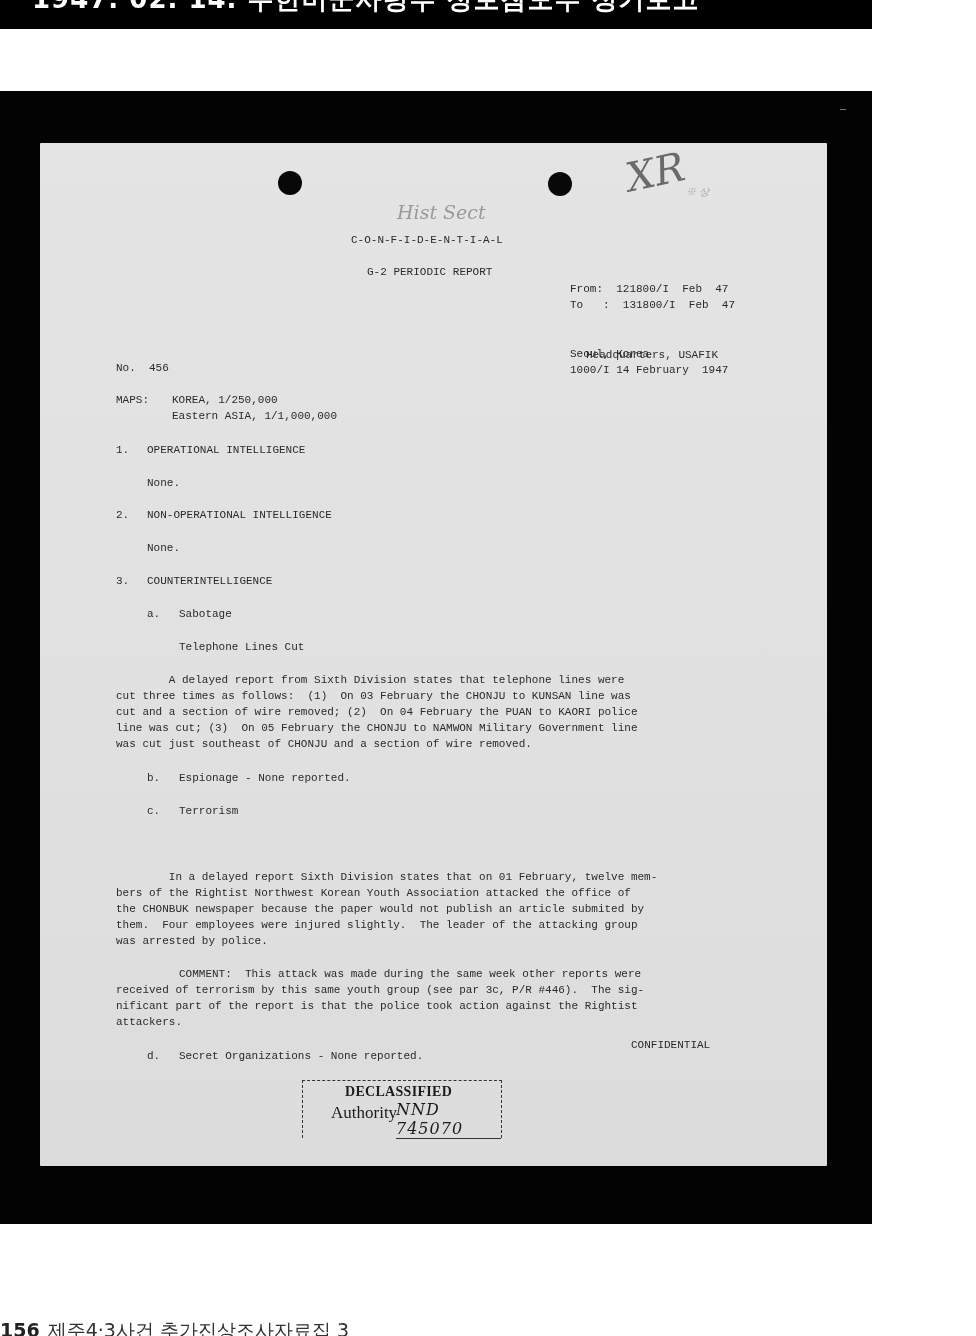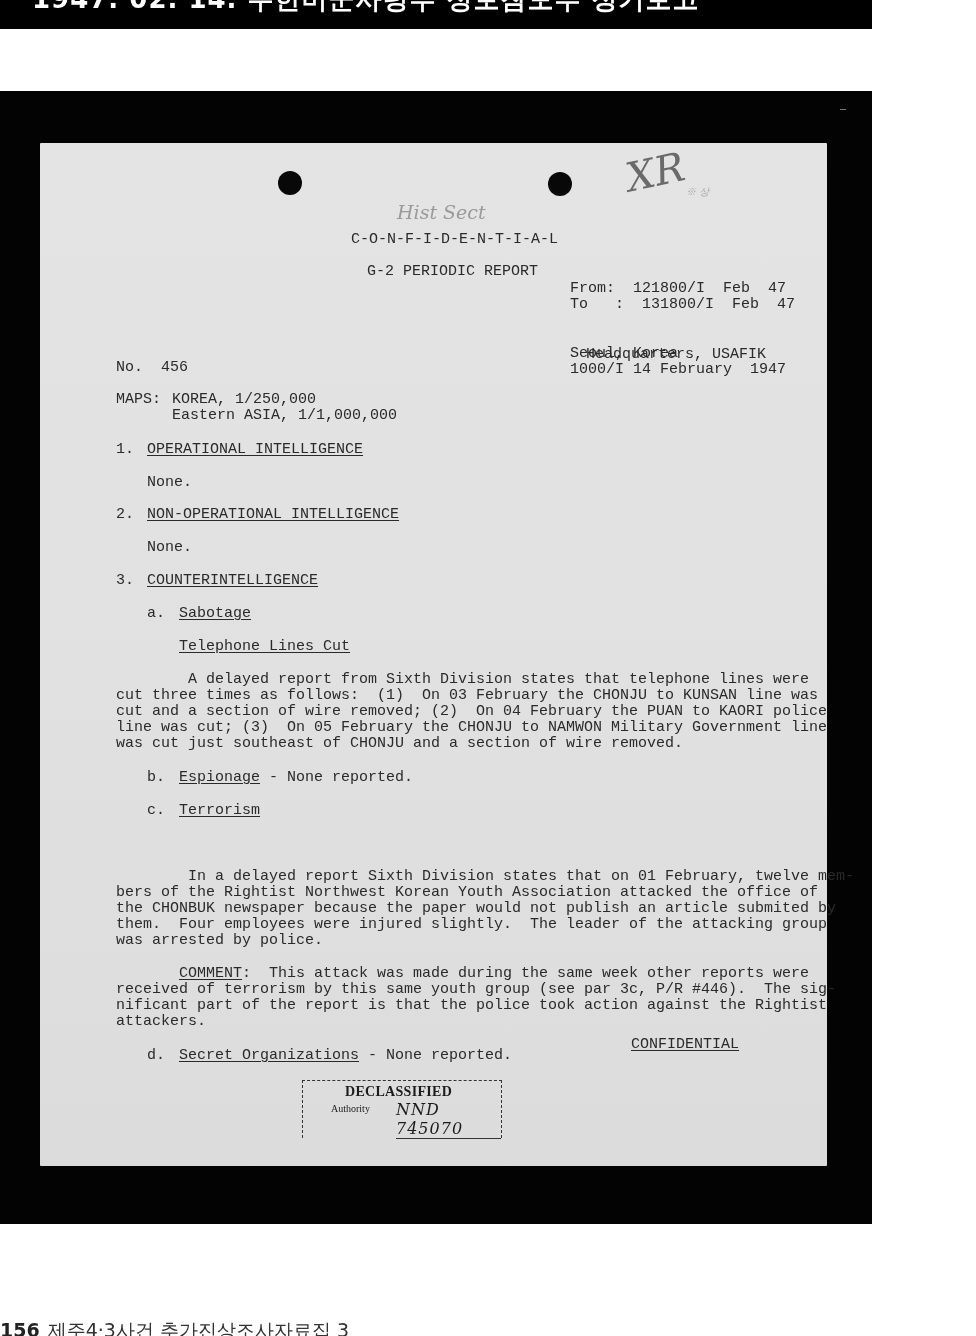--- a/index.html
+++ b/index.html
@@ -30,35 +30,35 @@
       border-radius: 1px;
     }
     .hole {
       position: absolute; width: 24px; height: 24px; border-radius: 50%; background: #080808;
     }
     .pencil-mark {
       position: absolute; left: 26px; top: 30px; width: 0; height: 0;
     }
     .typed {
       font-family: "Liberation Mono", "DejaVu Sans Mono", monospace;
-      color: #2a2a2a; font-size: 15px; line-height: 16.4px;
+      color: #2a2a2a; font-size: 11px; line-height: 16.4px;
       position: absolute; white-space: pre;
     }
-    .u { text-decoration: underline; text-underline-offset: 2px; }
+    .u { text-underline-offset: 2px; }
     .hand {
       position: absolute; font-family: "DejaVu Serif", serif; font-style: italic;
       color: #9a9a9a;
     }
     .stamp {
       position: absolute; left: 262px; top: 937px; width: 198px; height: 57px;
       border: 1.5px dashed #333; border-bottom: none;
       font-family: "Liberation Serif", "DejaVu Serif", serif; color: #1c1c1c;
     }
     .stamp .s-title { position: absolute; left: 42px; top: 3px; font-size: 14px; font-weight: bold; letter-spacing: 0.3px; }
-    .stamp .s-auth { position: absolute; left: 28px; top: 22px; font-size: 10px; }
+    .stamp .s-auth { position: absolute; left: 28px; top: 22px; font-size: 17px; }
     .stamp .s-num {
       position: absolute; left: 93px; top: 19px; font-size: 16px; font-style: italic;
       font-family: "DejaVu Serif", serif; border-bottom: 1px solid #333; letter-spacing: 1px;
     }
     .footer {
       position: absolute; left: 0; top: 1319px; white-space: nowrap;
       font-size: 19px; color: #222; line-height: 22px;
     }
     .footer .page-num { font-weight: bold; margin-right: 8px; }
     .footer .book { color: #333; }

